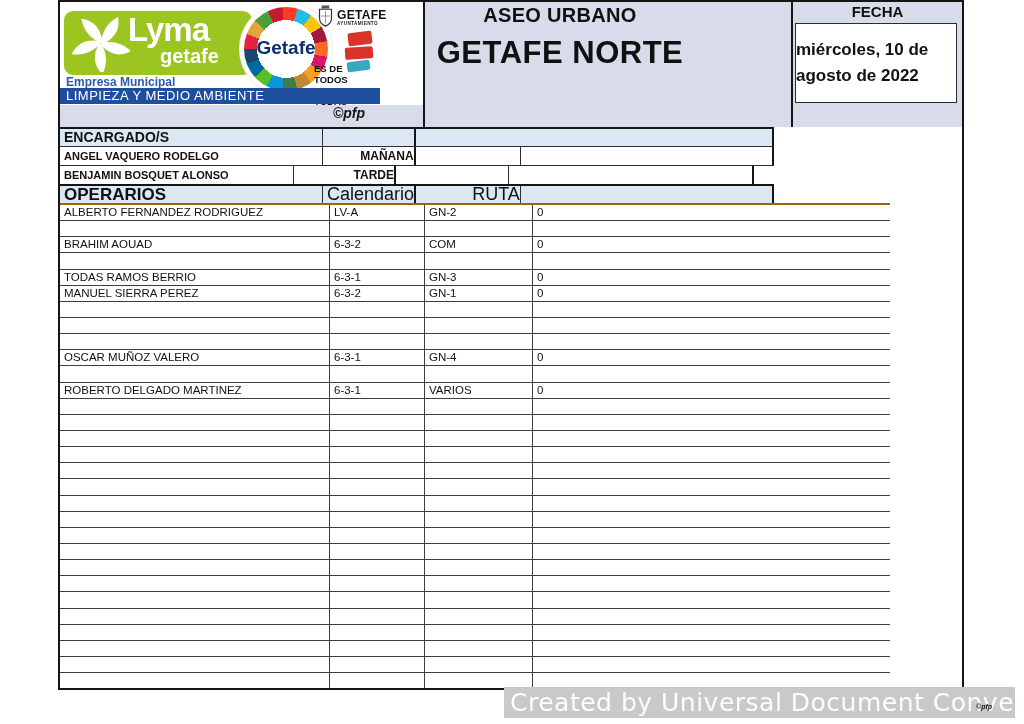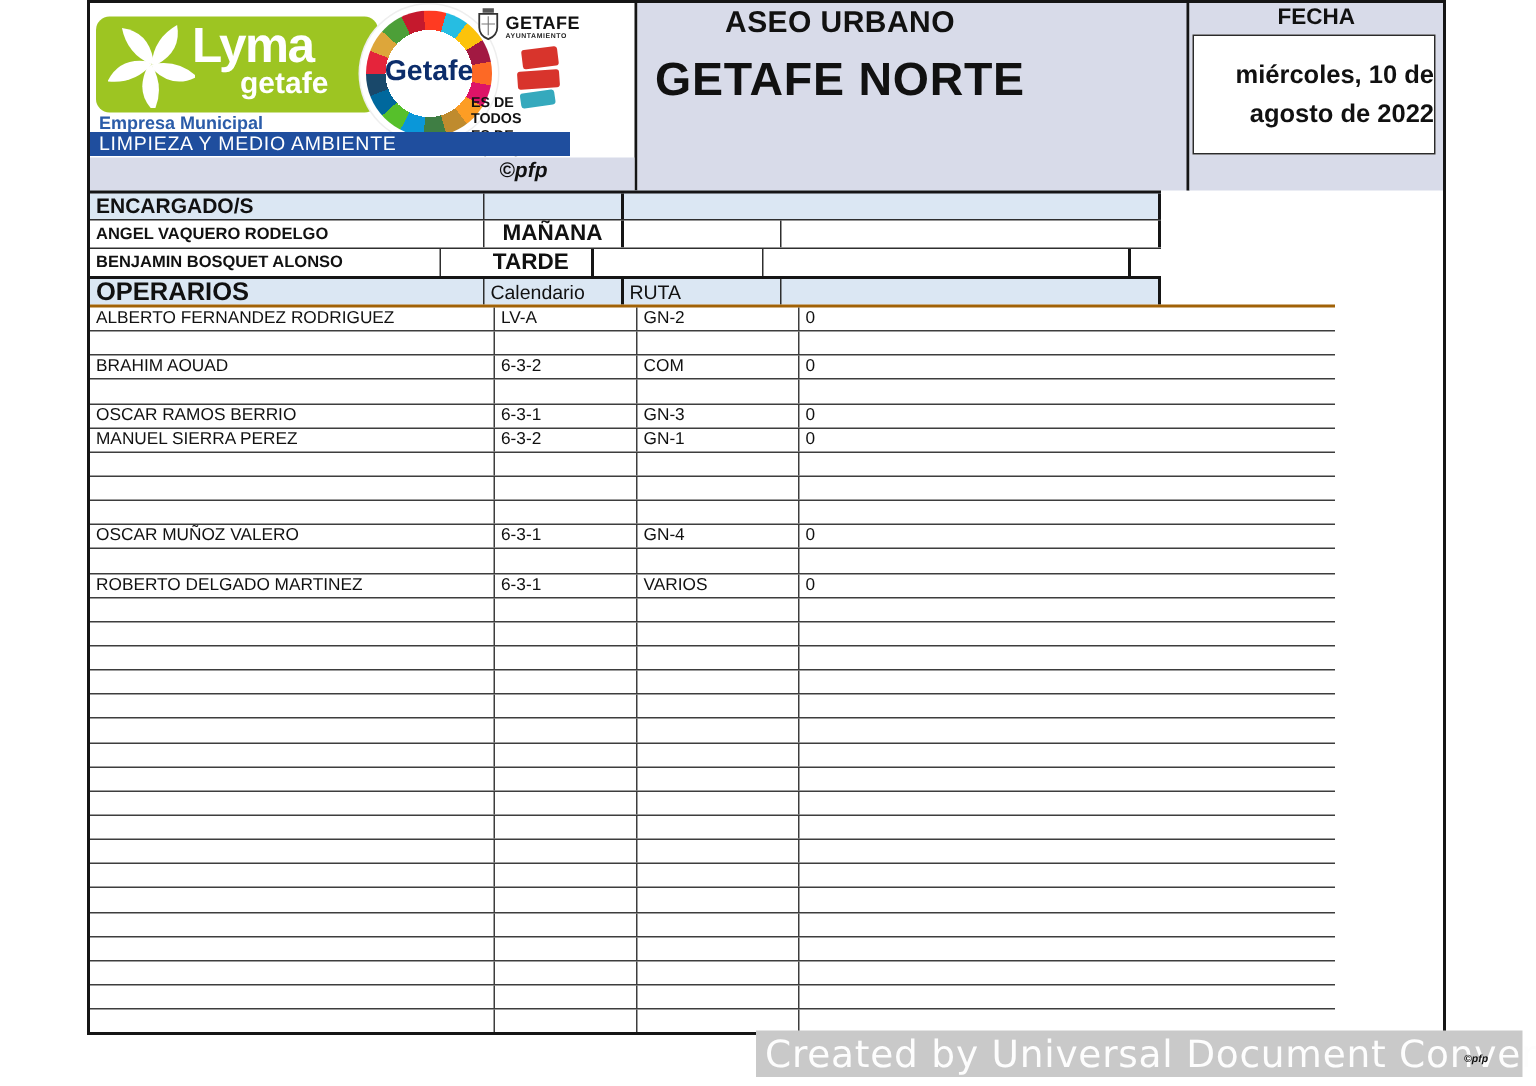--- a/index.html
+++ b/index.html
@@ -45,42 +45,42 @@
   #empresa{left:6px;top:73px;font-size:12px;font-weight:700;color:var(--empresa-text-blue,#2b5ca9);}
   #bluebar{left:0;top:86px;width:320px;height:16px;background:var(--brand-blue-bar,#1f4e9e);color:#fff;font-size:13px;line-height:16px;padding-left:6px;letter-spacing:.5px;}
   #logo-pfp{right:58px;top:103px;font-size:14px;font-weight:800;font-style:italic;color:#111;}
 
   
   #title-main{margin-top:2px;padding-right:96px;font-size:20px;font-weight:800;letter-spacing:.3px;}
   #title-sub{margin-top:8px;padding-right:96px;font-size:31px;font-weight:800;letter-spacing:.5px;}
 
   
   #fecha-label{left:0;top:1px;width:100%;text-align:center;font-size:15px;font-weight:800;}
-  #fecha-box{left:2px;top:21px;width:162px;height:80px;background:#fff;border:1.5px solid #2b2b2b;text-align:right;}
+  #fecha-box{left:2px;top:21px;width:162px;height:80px;background:#fff;border:1.5px solid #2b2b2b;text-align:left;}
   #fecha-line1,#fecha-line2{font-size:17px;font-weight:800;line-height:26px;}
   #fecha-line1{margin-top:13px;}
 
   
   .hrow{left:0;width:714px;height:19px;display:flex;}
   .hcell{box-sizing:border-box;overflow:hidden;white-space:nowrap;}
   #row-encargado{top:125px;background:var(--header-row-blue,#dbe7f3);border-top:2px solid #151515;}
   #row-angel{top:144px;background:#fff;border-top:1px solid #2e2e2e;}
   #row-benjamin{top:163px;background:#fff;border-top:1px solid #2e2e2e;gap:20px;}
   #row-operarios{top:182px;background:var(--header-row-blue,#dbe7f3);border-top:2px solid #151515;}
   .w-name{width:270px;border-right:1px solid #2e2e2e;padding-left:4px;}
   .w-cal{width:95px;border-right:2px solid #151515;}
   .w-ruta{width:108px;border-right:1px solid #2e2e2e;}
   .w-obs{width:260px;border-right:2px solid #151515;}
   .w-end{flex:1;}
   .w-mid-merged{width:368px;border-right:2px solid #151515;}
   .lbl-section{font-size:14px;font-weight:800;line-height:17px;}
   #row-operarios .lbl-section{font-size:17px;line-height:17px;}
   .lbl-name{font-size:11px;font-weight:800;line-height:18px;}
-  .lbl-shift{font-size:15px;font-weight:800;line-height:18px;text-align:center;}
-  .lbl-colhdr{font-size:13px;line-height:17px;padding-left:4px;}
+  .lbl-shift{font-size:12px;font-weight:800;line-height:18px;text-align:right;}
+  .lbl-colhdr{font-size:18px;line-height:17px;padding-left:4px;text-align:right;}
 
   
   #data-rows{left:0;top:201px;width:830px;height:485px;display:flex;flex-direction:column;border-top:2px solid #a16207;}
   .drow{flex:1 1 0;display:flex;border-bottom:1px solid #3d3d3d;box-sizing:border-box;}
   .drow:last-child{border-bottom:none;}
   .dcell{box-sizing:border-box;font-size:11.5px;line-height:14.5px;padding-left:4px;overflow:hidden;white-space:nowrap;}
   .dc-name{width:270px;border-right:1px solid #3d3d3d;}
   .dc-cal{width:95px;border-right:1px solid #3d3d3d;}
   .dc-ruta{width:108px;border-right:1px solid #3d3d3d;}
   .dc-obs{flex:1;}
@@ -213,21 +213,21 @@
           <div class="dcell dc-ruta">COM</div>
           <div class="dcell dc-obs">0</div>
         </div>
         <div class="drow">
           <div class="dcell dc-name"></div>
           <div class="dcell dc-cal"></div>
           <div class="dcell dc-ruta"></div>
           <div class="dcell dc-obs"></div>
         </div>
         <div class="drow">
-          <div class="dcell dc-name">OSCAR RAMOS BERRIO</div>
+          <div class="dcell dc-name">TODAS RAMOS BERRIO</div>
           <div class="dcell dc-cal">6-3-1</div>
           <div class="dcell dc-ruta">GN-3</div>
           <div class="dcell dc-obs">0</div>
         </div>
         <div class="drow">
           <div class="dcell dc-name">MANUEL SIERRA PEREZ</div>
           <div class="dcell dc-cal">6-3-2</div>
           <div class="dcell dc-ruta">GN-1</div>
           <div class="dcell dc-obs">0</div>
         </div>

